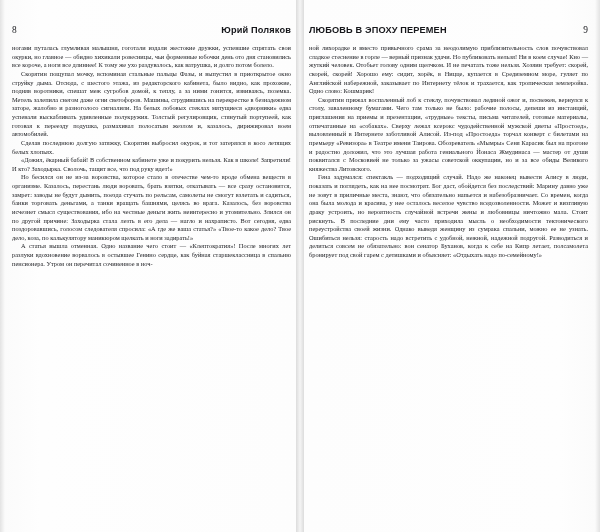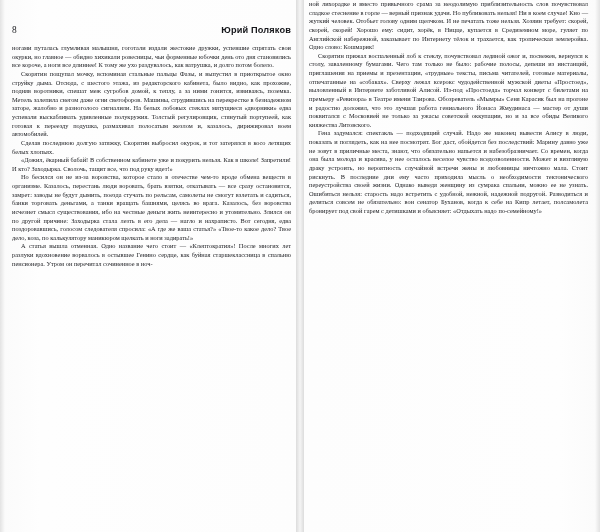--- a/index.html
+++ b/index.html
@@ -107,20 +107,24 @@
       <p class="cont">ногами путалась глумливая малышня, гоготали издали жестокие дружки, успевшие спрятать свои окурки, но главное — обидно хихикали ровесницы, чьи форменные юбочки день ото дня становились все короче, а ноги все длиннее! К тому же ухо раздувалось, как ватрушка, и долго потом болело.</p>
       <p>Скорятин пощупал мочку, вспоминая стальные пальцы Фазы, и выпустил в приоткрытое окно струйку дыма. Отсюда, с шестого этажа, из редакторского кабинета, было видно, как прохожие, подняв воротники, спешат меж сугробов домой, к теплу, а за ними гонится, извиваясь, поземка. Метель залепила снегом даже огни светофоров. Машины, сгрудившись на перекрестке в безнадежном заторе, жалобно и разноголосо сигналили. На белых лобовых стеклах мятущиеся «дворники» едва успевали выскабливать удивленные полукружия. Толстый регулировщик, стянутый портупеей, как готовая к переезду подушка, размахивал полосатым жезлом и, казалось, дирижировал воем автомобилей.</p>
       <p>Сделав последнюю долгую затяжку, Скорятин выбросил окурок, и тот затерялся в косо летящих белых хлопьях.</p>
       <p class="q">«Дожил, ёкарный бабай! В собственном кабинете уже и покурить нельзя. Как в школе! Запретили! И кто? Заходырка. Сволочь, тащит все, что под руку идет!»</p>
       <p>Но бесился он не из-за воровства, которое стало в отечестве чем-то вроде обмена веществ в организме. Казалось, перестань люди воровать, брать взятки, откатывать — все сразу остановится, замрет: заводы не будут дымить, поезда стучать по рельсам, самолеты не смогут взлетать и садиться, банки торговать деньгами, а танки вращать башнями, целясь во врага. Казалось, без воровства исчезнет смысл существования, ибо на честные деньги жить неинтересно и утомительно. Злился он по другой причине: Заходырка стала лезть в его дела — нагло и нахраписто. Вот сегодня, едва поздоровавшись, голосом следователя спросила: «А где же ваша статья?» «Твое-то какое дело? Твое дело, коза, по калькулятору маникюром щелкать и ноги задирать!»</p>
       <p>А статья вышла отменная. Одно название чего стоит — «Клептократия»! После многих лет разлуки вдохновение ворвалось в остывшее Генино сердце, как буйная старшеклассница в спальню пенсионера. Утром он перечитал сочиненное в ноч-</p>
     </div>
   </div>
 
   <div class="page page-right">
+    <div class="running-head rh-right">
+      <span class="rh-title">ЛЮБОВЬ В ЭПОХУ ПЕРЕМЕН</span>
+      <span class="rh-folio">9</span>
+    </div>
     <div class="body-col">
       <p class="cont">ной лихорадке и вместо привычного срама за неодолимую приблизительность слов почувствовал сладкое стеснение в горле — верный признак удачи. Но публиковать нельзя! Ни в коем случае! Кно — жуткий человек. Отобьет голову одним щелчком. И не печатать тоже нельзя. Хозяин требует: скорей, скорей, скорей! Хорошо ему: сидит, хорёк, в Ницце, купается в Средиземном море, гуляет по Английской набережной, заказывает по Интернету тёлок и трахается, как тропическая землеройка. Одно слово: Кошмарик!</p>
       <p>Скорятин прижал воспаленный лоб к стеклу, почувствовал ледяной ожог и, посвежев, вернулся к столу, заваленному бумагами. Чего там только не было: рабочие полосы, депеши из инстанций, приглашения на приемы и презентации, «трудные» тексты, письма читателей, готовые материалы, отпечатанные на «собаках». Сверху лежал ксерокс чудодейственной мужской диеты «Простоед», выловленный в Интернете заботливой Алисой. Из-под «Простоеда» торчал конверт с билетами на премьеру «Ревизора» в Театре имени Таирова. Обозреватель «Мымры» Сеня Карасик был на прогоне и радостно доложил, что это лучшая работа гениального Йонаса Жмудинаса — мастер от души поквитался с Московией не только за ужасы советской оккупации, но и за все обиды Великого княжества Литовского.</p>
       <p>Гена задумался: спектакль — подходящий случай. Надо же наконец вывести Алису в люди, показать и поглядеть, как на нее посмотрят. Бог даст, обойдется без последствий: Марину давно уже не зовут в приличные места, знают, что обязательно напьется и набезобразничает. Со времен, когда она была молода и красива, у нее осталось веселое чувство вседозволенности. Может и визгливую драку устроить, но вероятность случайной встречи жены и любовницы ничтожно мала. Стоит рискнуть. В последние дни ему часто приходила мысль о необходимости тектонического переустройства своей жизни. Однако выведя женщину из сумрака спальни, можно ее не узнать. Ошибиться нельзя: старость надо встретить с удобной, нежной, надежной подругой. Разводиться и делиться совсем не обязательно: вон сенатор Буханов, когда к себе на Кипр летает, полсамолета бронирует под свой гарем с детишками и объясняет: «Отдыхать надо по-семейному!»</p>
     </div>
   </div>
 
   <div class="gutter"></div>
 </div>
 

